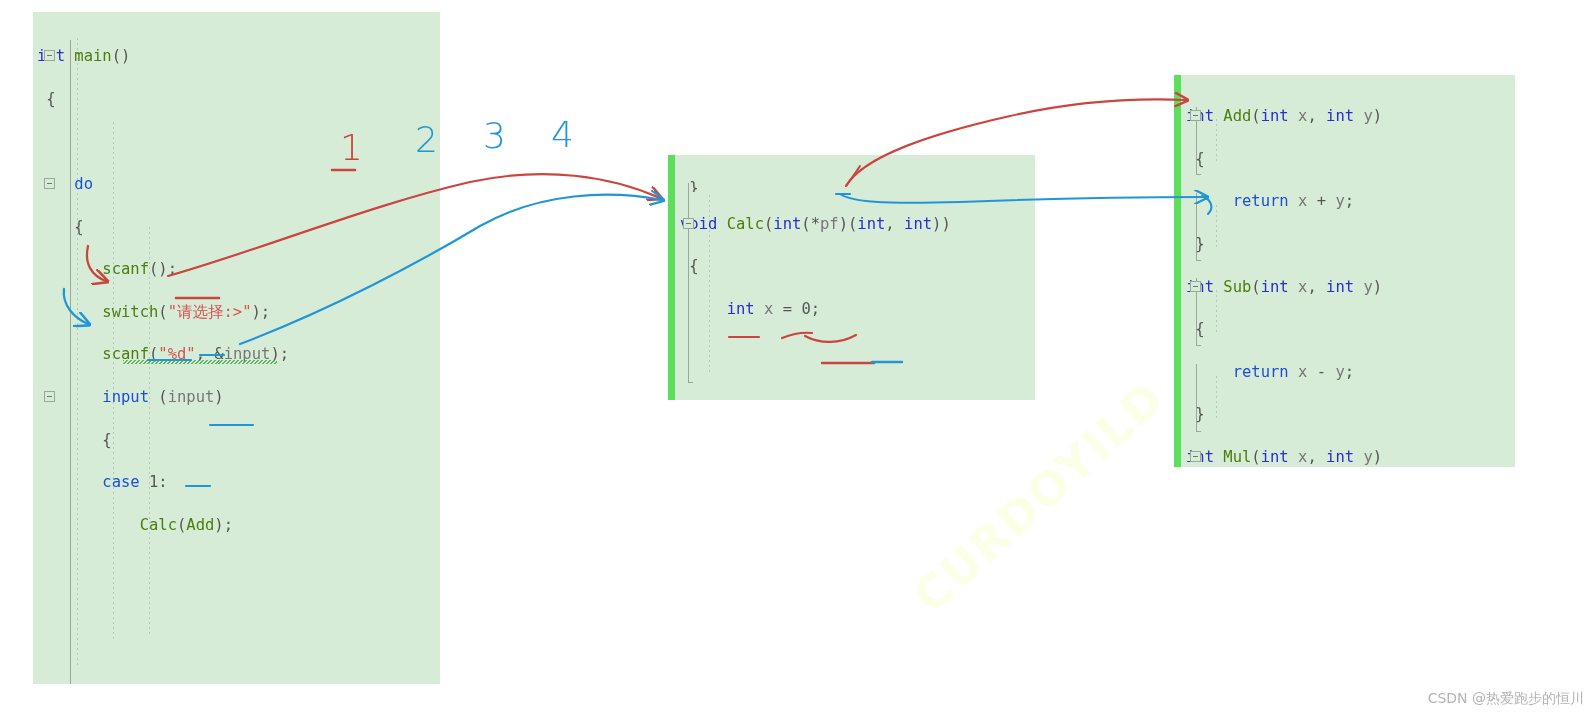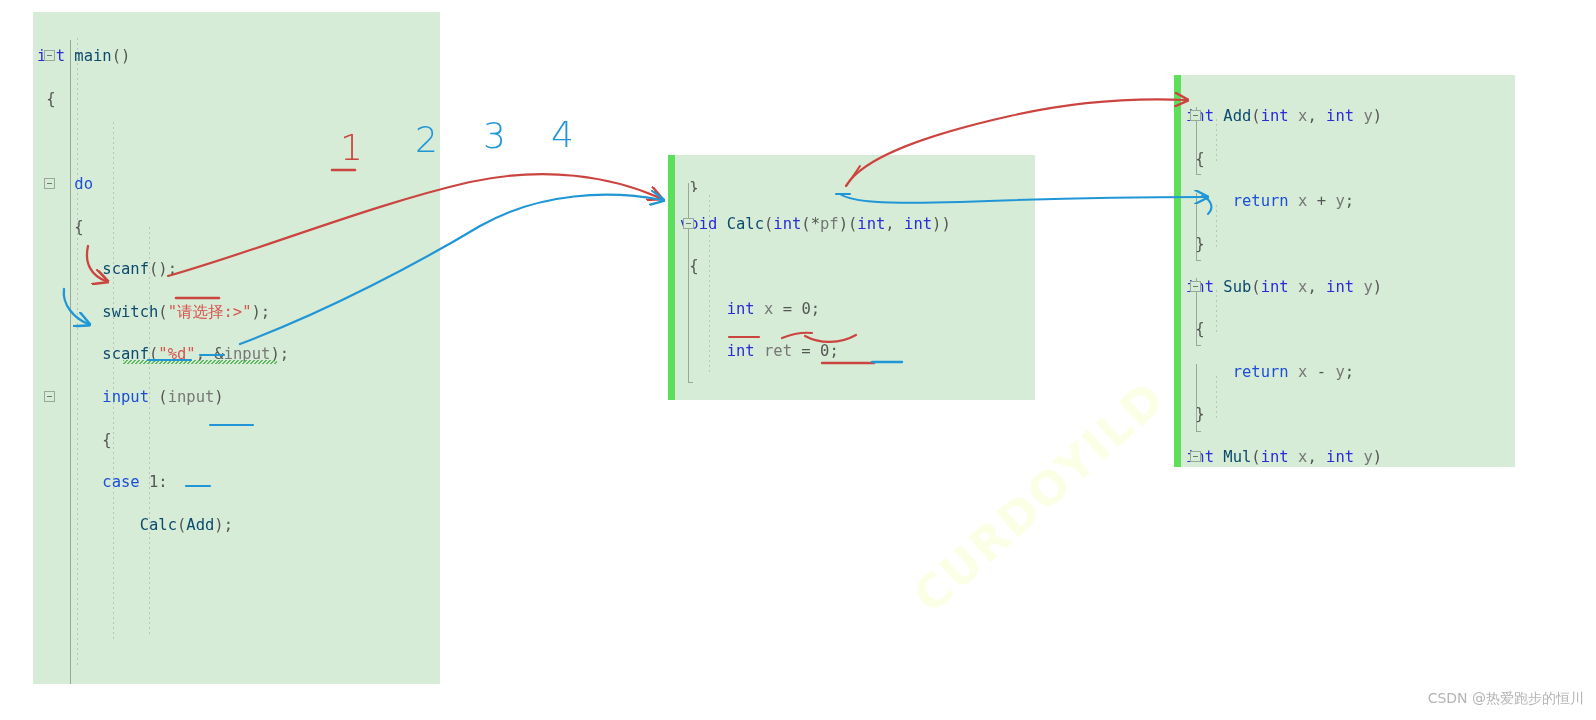--- a/index.html
+++ b/index.html
@@ -44,21 +44,21 @@
   }
   #pane-main .code { left: 4px;  top: 13px; }
   #pane-calc .code { left: 12px; top: 2px;  }
   #pane-ops  .code { left: 12px; top: 10px; }
 
   .line { position: relative; height: 21.3px; }
 
   
   .kw   { color: #2b2bd8; }   
   .ctl  { color: #1d4ed8; }   
-  .fn   { color: #0c4a6e; }   
+  .fn   { color: #4d7c0f; }   
   .str  { color: #d9534f; }   
   .num  { color: #555555; }
   .var  { color: #777777; }
   .pn   { color: #555555; }
 
   
   .fold {
     position: absolute;
     left: -14px;
     top: 4px;
@@ -175,21 +175,20 @@
 <div class="pane" id="pane-calc">
   <div class="changebar"></div>
   <div class="guide" style="left:41px; top:40px; height:180px;"></div>
   <div class="brace-guide" style="left:20px; top:28px; height:200px;"></div>
 
   <div class="code">
 <div class="line" style="height:14px; overflow:hidden;"><span class="pn">&nbsp;}</span></div>
 <div class="line"><span class="fold" style="left:3px;"></span><span class="kw">void</span> <span class="fn">Calc</span><span class="pn">(</span><span class="kw">int</span><span class="pn">(*</span><span class="var">pf</span><span class="pn">)(</span><span class="kw">int</span><span class="pn">,</span> <span class="kw">int</span><span class="pn">))</span></div>
 <div class="line"><span class="pn">&nbsp;{</span></div>
 <div class="line"><span class="pn">&nbsp;&nbsp;&nbsp;&nbsp;&nbsp;</span><span class="kw">int</span> <span class="var">x</span> <span class="pn">=</span> <span class="num">0</span><span class="pn">;</span></div>
-<div class="line"><span class="pn">&nbsp;&nbsp;&nbsp;&nbsp;&nbsp;</span><span class="kw">int</span> <span class="var">ret</span> <span class="pn">=</span> <span class="num">0</span><span class="pn">;</span></div>
 
 
 
 
 
   </div>
 </div>
 
 <div class="pane" id="pane-ops">
   <div class="changebar"></div>

